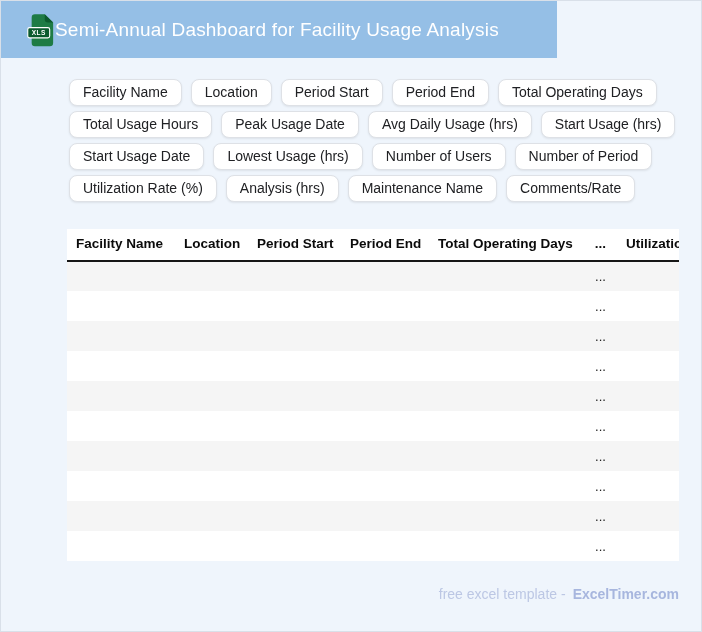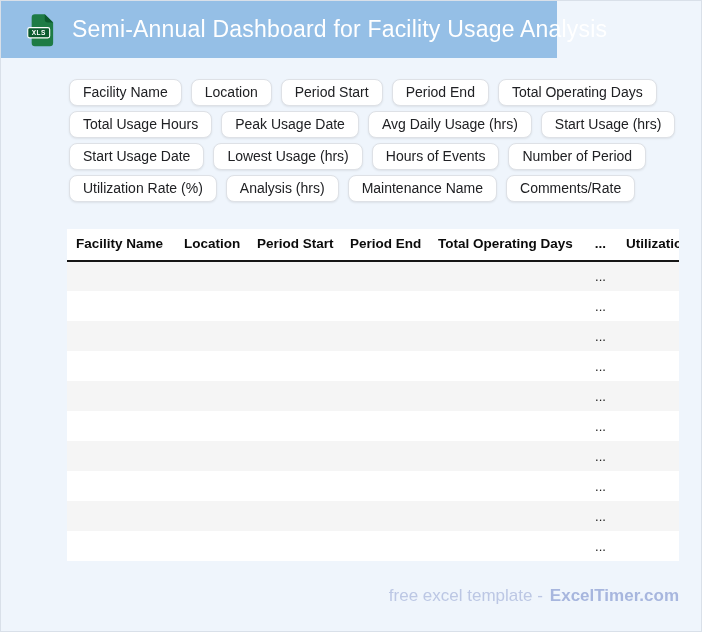--- a/index.html
+++ b/index.html
@@ -16,23 +16,22 @@
     overflow: hidden;
   }
   
   .titlebar {
     width: 556px; height: 57px;
     background: var(--bar-color, #95BFE6);
     display: flex; align-items: center;
   }
   .xls-icon { margin-left: 26px; flex: 0 0 auto; overflow: visible; }
   .titlebar .title {
-    margin-left: 17px;
     color: #FFFFFF;
-    font-size: 23px;
+    font-size: 19px;
     font-weight: 500;
     letter-spacing: 0.2px;
     white-space: nowrap;
     text-align: right;
   }
   
   .chips { margin: 21px 0 0 68px; }
   .chip-row { display: flex; gap: 9px; margin-bottom: 5px; }
   .chip {
     font-family: "Liberation Sans", "DejaVu Sans", sans-serif;
@@ -75,21 +74,21 @@
     padding: 0;
   }
   tbody tr:nth-child(odd) { background: var(--stripe-color, #F5F5F5); }
   tbody tr:nth-child(even) { background: #FFFFFF; }
   tbody td.center { text-align: center; }
   
   .footer {
     margin: 25px 0 0 66px;
     width: 612px;
     text-align: right;
-    font-size: 17px;
+    font-size: 14px;
     color: #BCC7E4;
     white-space: nowrap;
   }
   .footer .brand {
     margin-left: 7px;
     font-weight: 700;
     color: #A7B6DE;
     text-decoration: none;
     cursor: pointer;
   }
@@ -119,21 +118,21 @@
       </div>
       <div class="chip-row">
         <button class="chip" type="button">Total Usage Hours</button>
         <button class="chip" type="button">Peak Usage Date</button>
         <button class="chip" type="button">Avg Daily Usage (hrs)</button>
         <button class="chip" type="button">Start Usage (hrs)</button>
       </div>
       <div class="chip-row">
         <button class="chip" type="button">Start Usage Date</button>
         <button class="chip" type="button">Lowest Usage (hrs)</button>
-        <button class="chip" type="button">Hours of Events</button>
+        <button class="chip" type="button">Number of Users</button>
         <button class="chip" type="button">Number of Period</button>
       </div>
       <div class="chip-row">
         <button class="chip" type="button">Utilization Rate (%)</button>
         <button class="chip" type="button">Analysis (hrs)</button>
         <button class="chip" type="button">Maintenance Name</button>
         <button class="chip" type="button">Comments/Rate</button>
       </div>
     </div>
 

